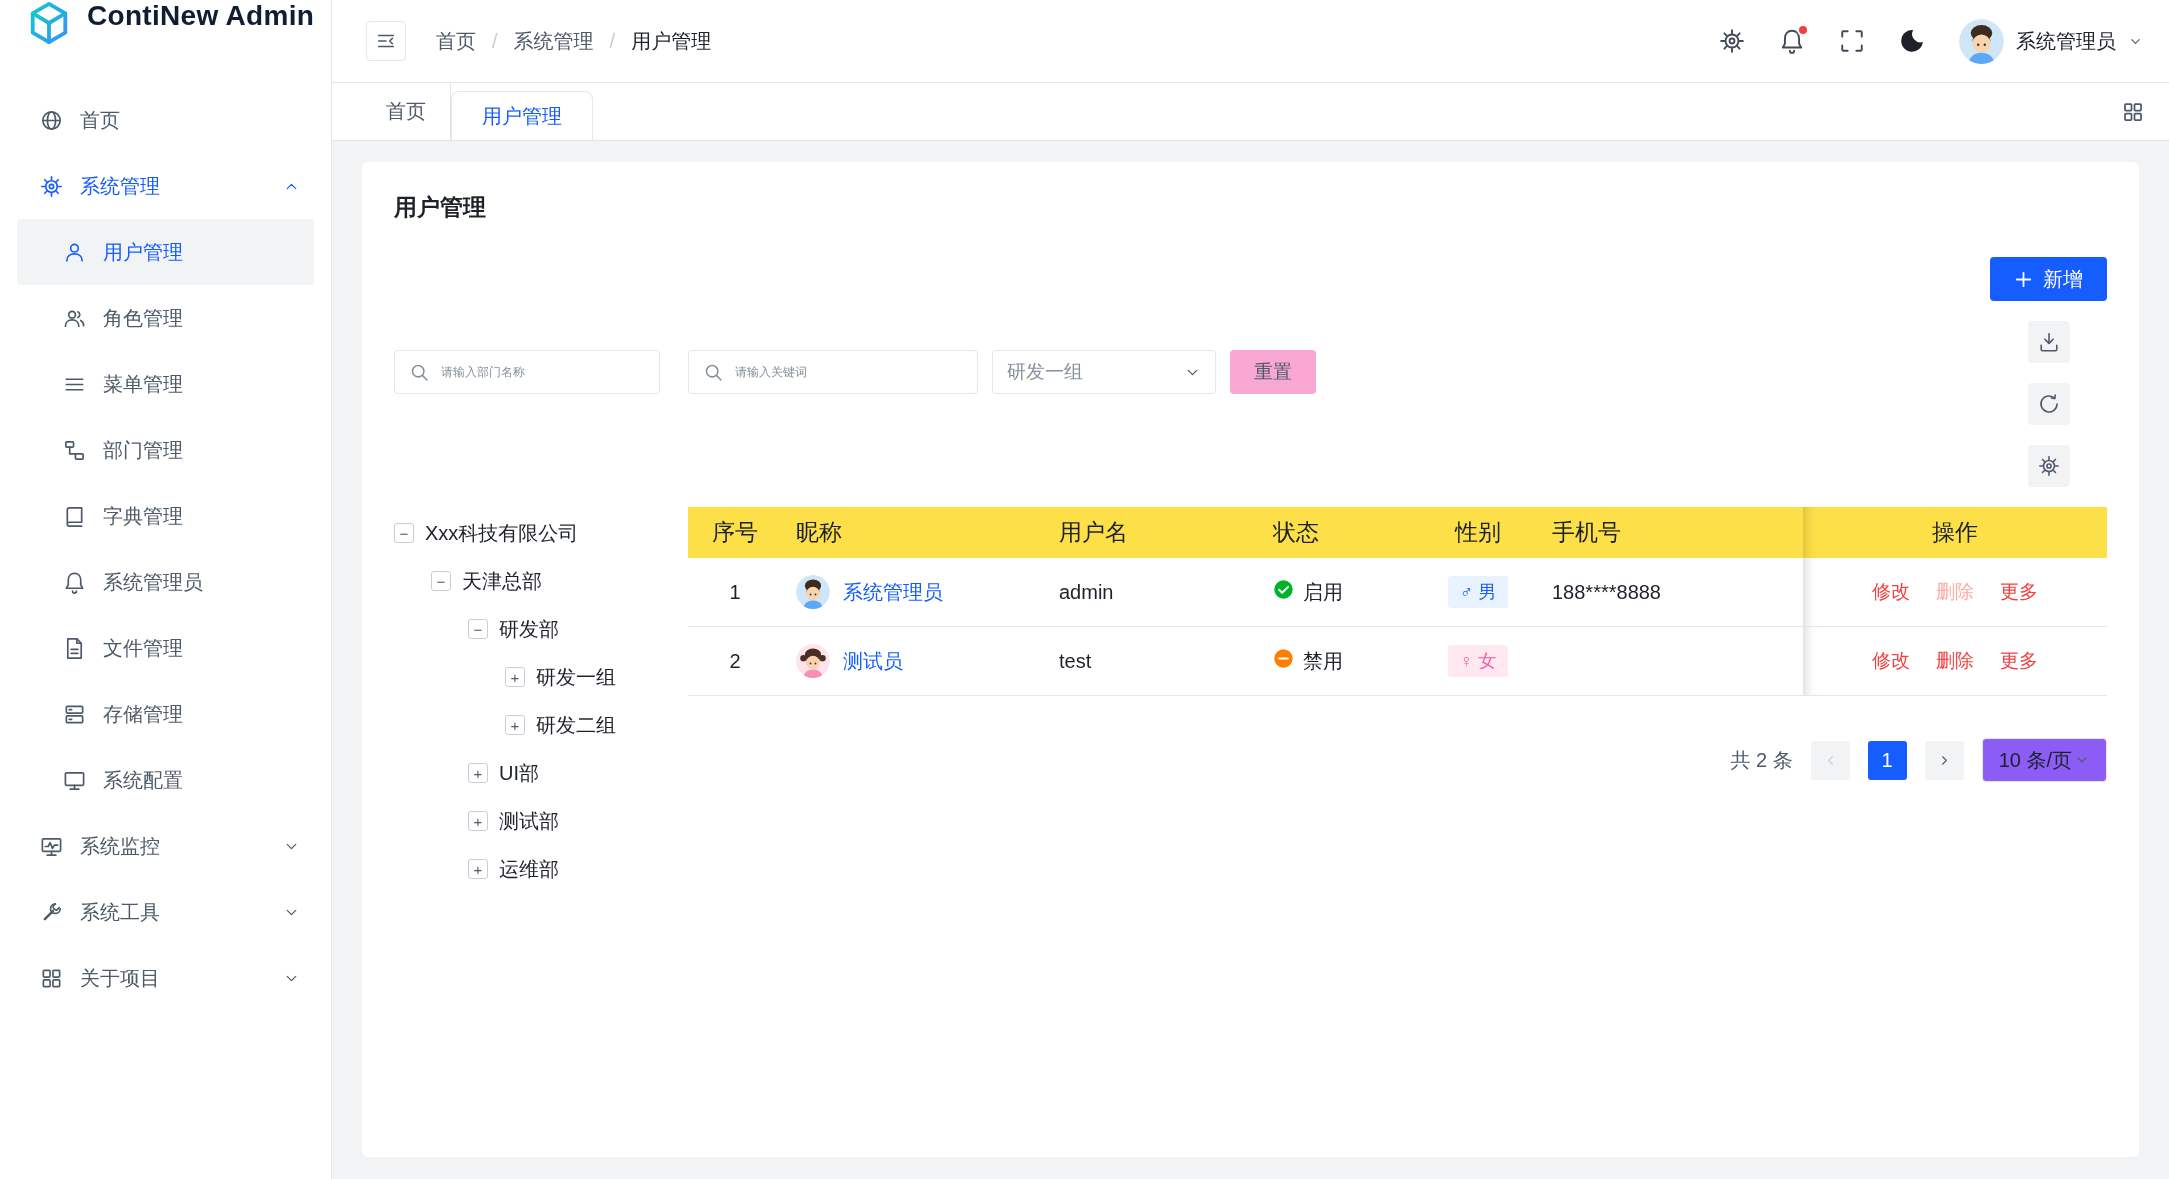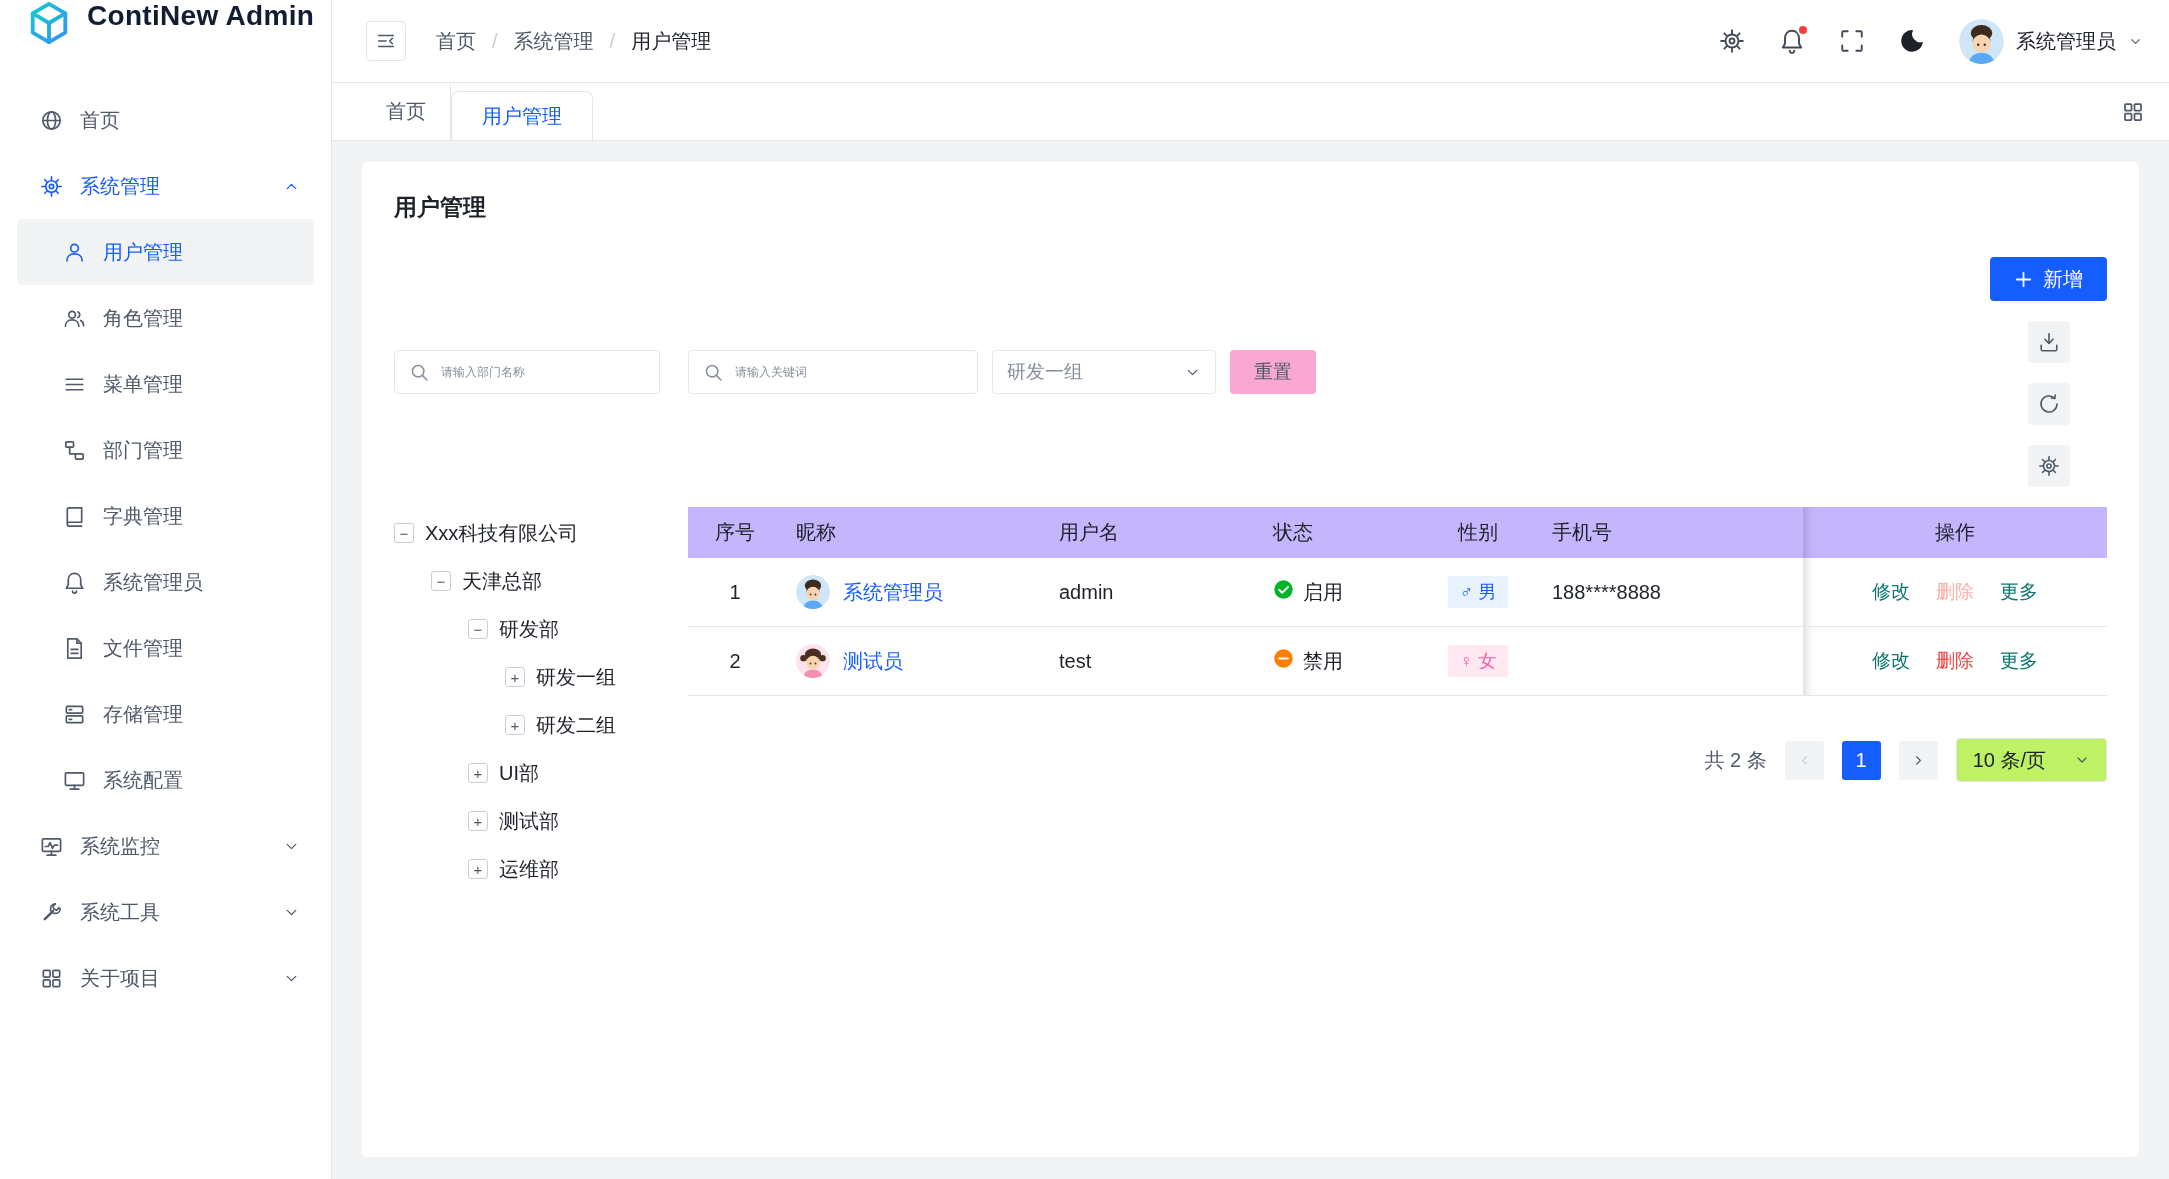--- a/index.html
+++ b/index.html
@@ -83,45 +83,45 @@
 
   
   .tree-col { width:266px; margin-right:28px; flex-shrink:0; padding-top:2px; }
   .tree-node { height:48px; display:flex; align-items:center; gap:11px; font-size:20px; color:#1d2129; cursor:pointer; }
   .tree-node .switcher { width:20px; height:20px; border:1px solid #c9cdd4; border-radius:3px; color:#4e5969; display:flex; align-items:center; justify-content:center; font-size:15px; line-height:1; flex-shrink:0; background:#fff; }
   .lvl0 { padding-left:0; } .lvl1 { padding-left:37px; } .lvl2 { padding-left:74px; } .lvl3 { padding-left:111px; }
 
   
   .table-col { flex:1; min-width:0; display:flex; flex-direction:column; }
   table.users { width:100%; border-collapse:separate; border-spacing:0; table-layout:fixed; }
-  .users th { background:#c4b5fd; height:51px; font-weight:500; color:#1d2129; font-size:20px; text-align:left; padding:0 14px; }
+  .users th { background:#fde047; height:51px; font-weight:500; color:#1d2129; font-size:23px; text-align:left; padding:0 14px; }
   .users td { height:69px; border-bottom:1px solid #e5e6eb; font-size:20px; color:#1d2129; padding:0 14px; background:#fff; }
   .c-center { text-align:center !important; }
   .col-op { box-shadow: inset 14px 0 12px -12px rgba(0,0,0,0.18); }
   .nick { display:flex; align-items:center; gap:13px; }
   .avatar-sm { width:34px; height:34px; border-radius:50%; overflow:hidden; flex-shrink:0; }
   .avatar-sm svg { width:100%; height:100%; display:block; }
   .nick-link { color:#165dff; text-decoration:none; cursor:pointer; }
   .status { display:flex; align-items:center; gap:9px; }
   .status svg { width:21px; height:21px; flex-shrink:0; }
   .badge { display:inline-flex; align-items:center; gap:5px; padding:4px 12px; border-radius:3px; font-size:18px; }
   .badge.male { background:#e8f3ff; color:#165dff; }
   .badge.female { background:#ffe8f0; color:#f558a6; }
   .ops { display:flex; align-items:center; justify-content:center; gap:26px; font-size:19px; }
-  .op-link { color:#0f766e; cursor:pointer; }
+  .op-link { color:#ef4444; cursor:pointer; }
   .op-link.disabled { color:#fbaca3; cursor:not-allowed; }
   .op-link.danger { color:#f53f3f; }
 
   
   .pagination { display:flex; align-items:center; justify-content:flex-end; gap:18px; margin-top:42px; font-size:20px; color:#4e5969; }
   .page-btn { width:39px; height:39px; border-radius:3px; background:#f2f3f5; display:flex; align-items:center; justify-content:center; color:#4e5969; }
   .page-btn.disabled { color:#c9cdd4; }
   .page-btn svg { width:15px; height:15px; }
   .page-num { width:39px; height:39px; border-radius:3px; background:#165dff; color:#fff; display:flex; align-items:center; justify-content:center; font-size:20px; }
-  .page-size { height:44px; border:1px solid #e5e6eb; border-radius:4px; padding:0 16px; display:flex; align-items:center; gap:28px; color:#1d2129; cursor:pointer; background:#bef264; }
+  .page-size { height:44px; border:1px solid #e5e6eb; border-radius:4px; padding:0 16px; display:flex; align-items:center; gap:2px; color:#1d2129; cursor:pointer; background:#8b5cf6; }
   .page-size .chev { width:16px; height:16px; color:#4e5969; }
   .page-size .chev svg { width:100%; height:100%; }
 </style>
 </head>
 <body>
 
 <div class="app">
 
   <aside class="sidebar">
     <div class="logo-row">

